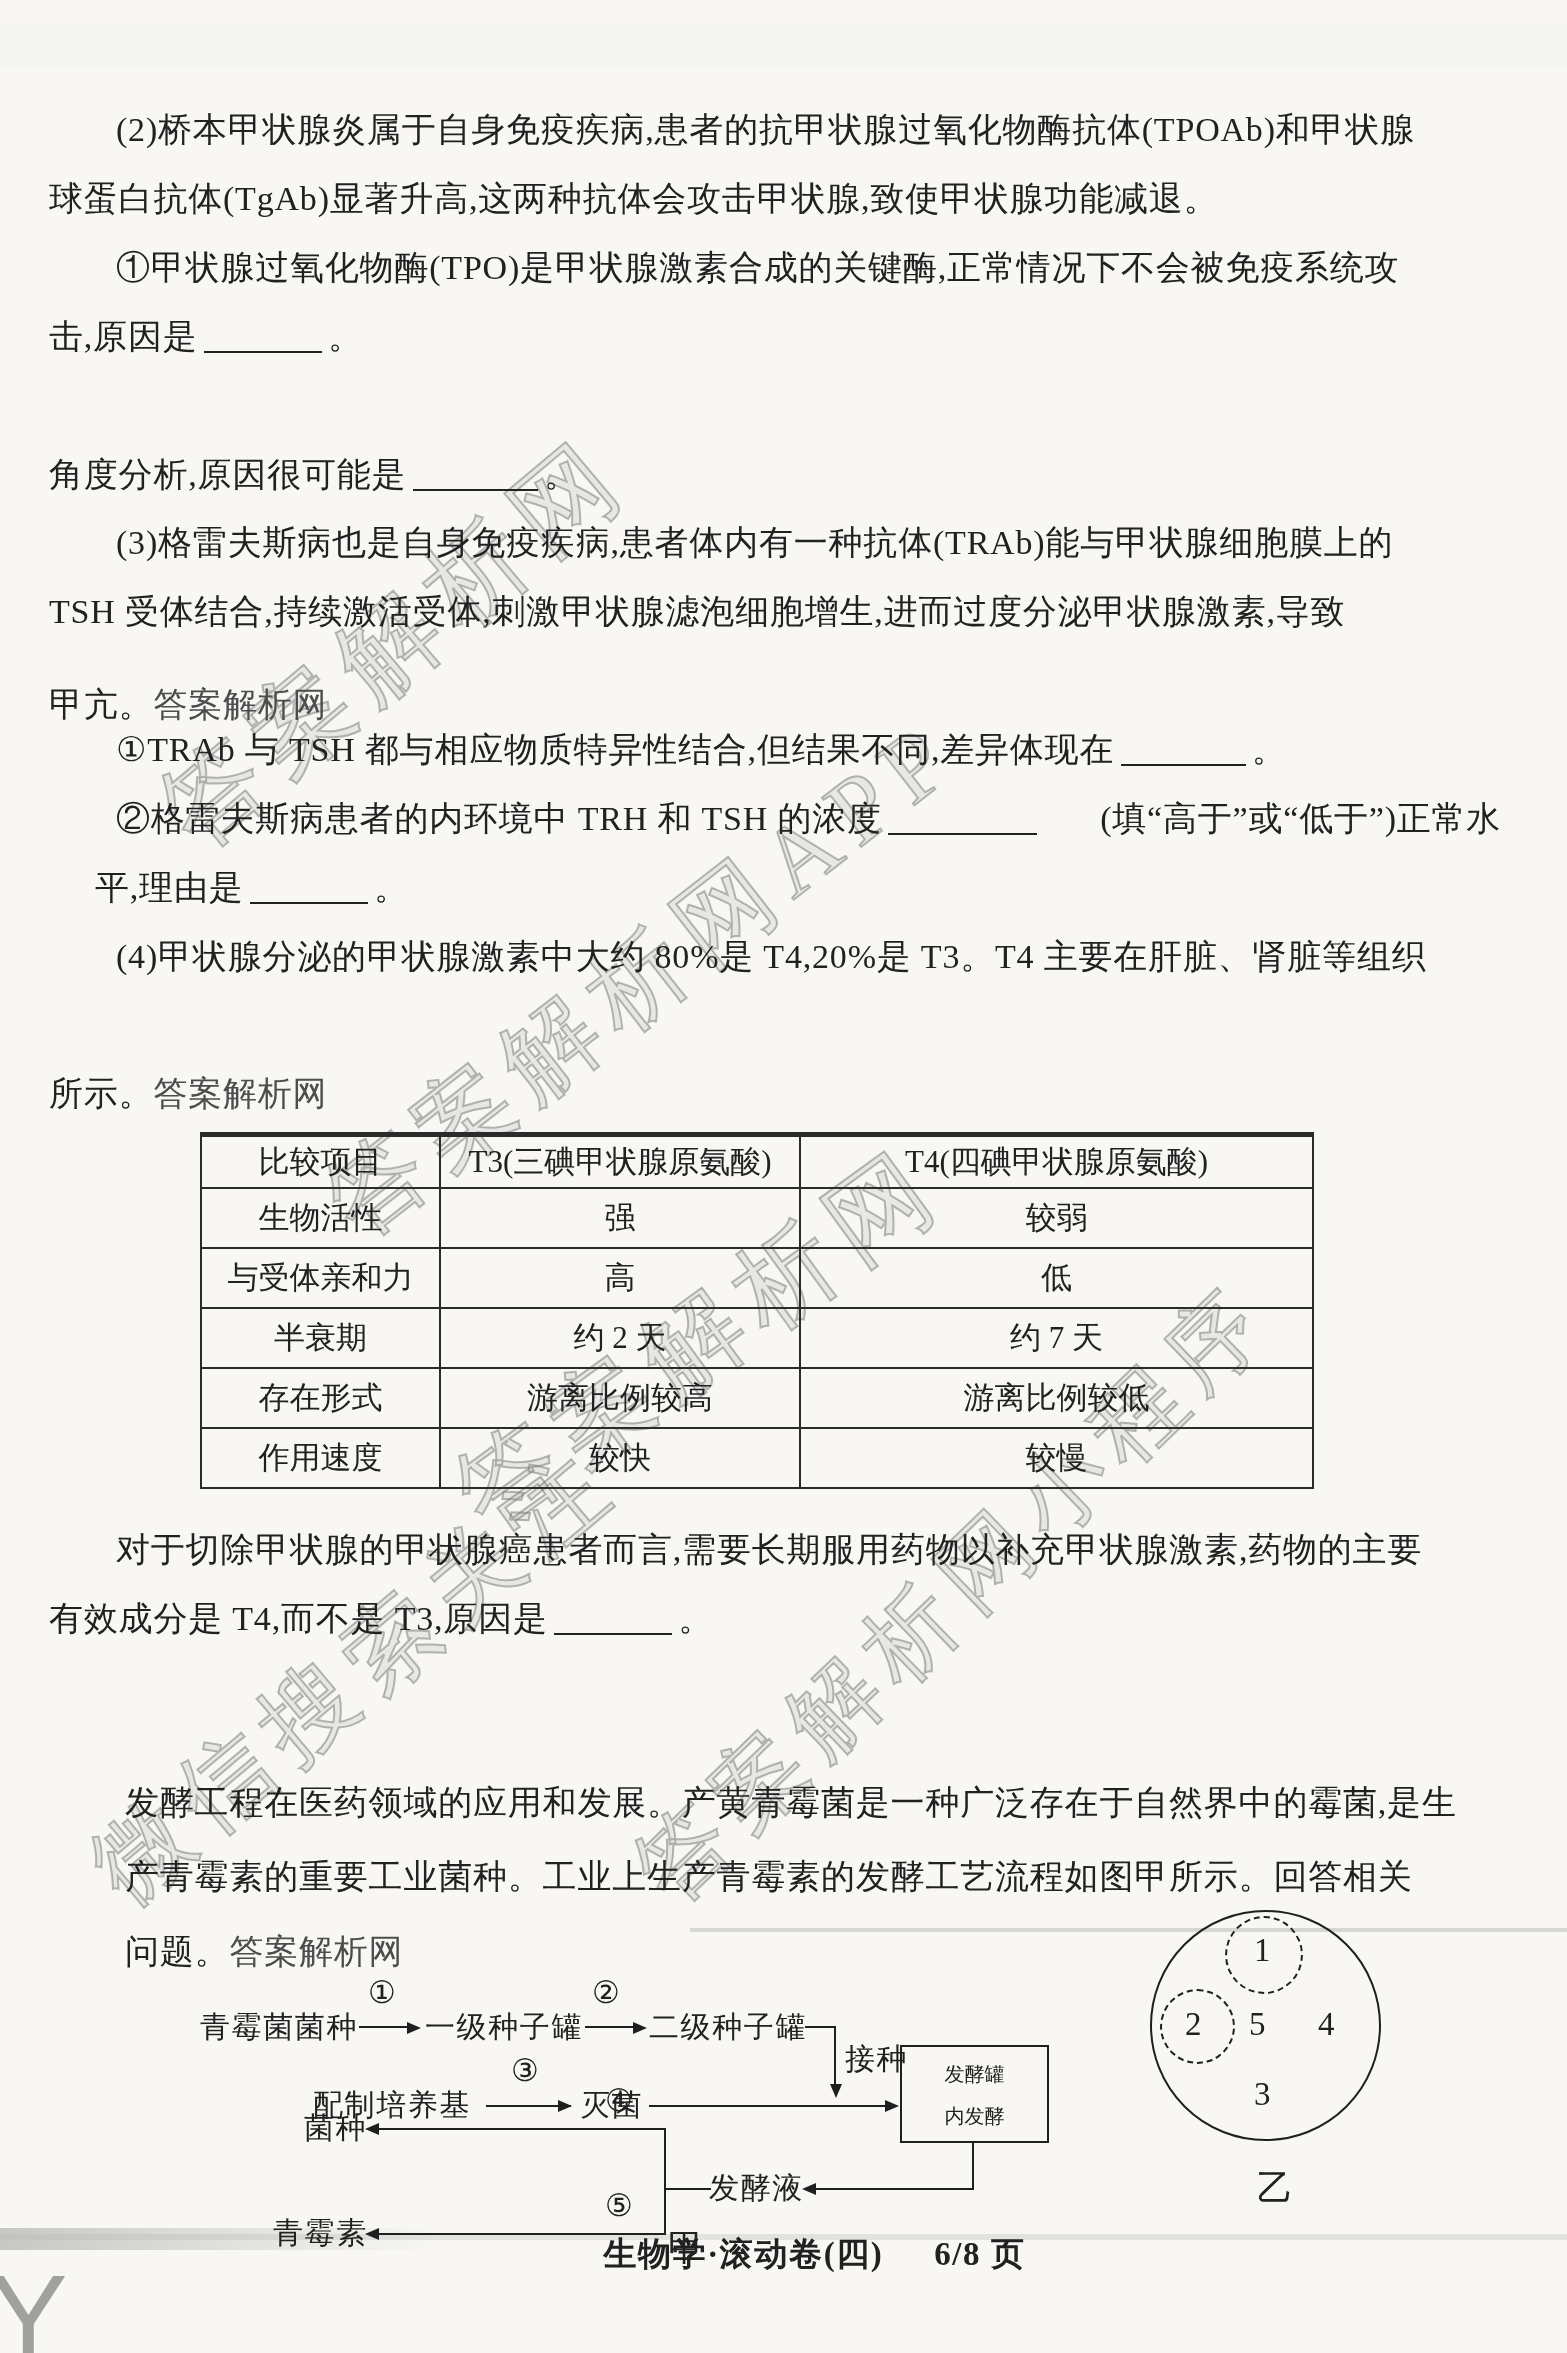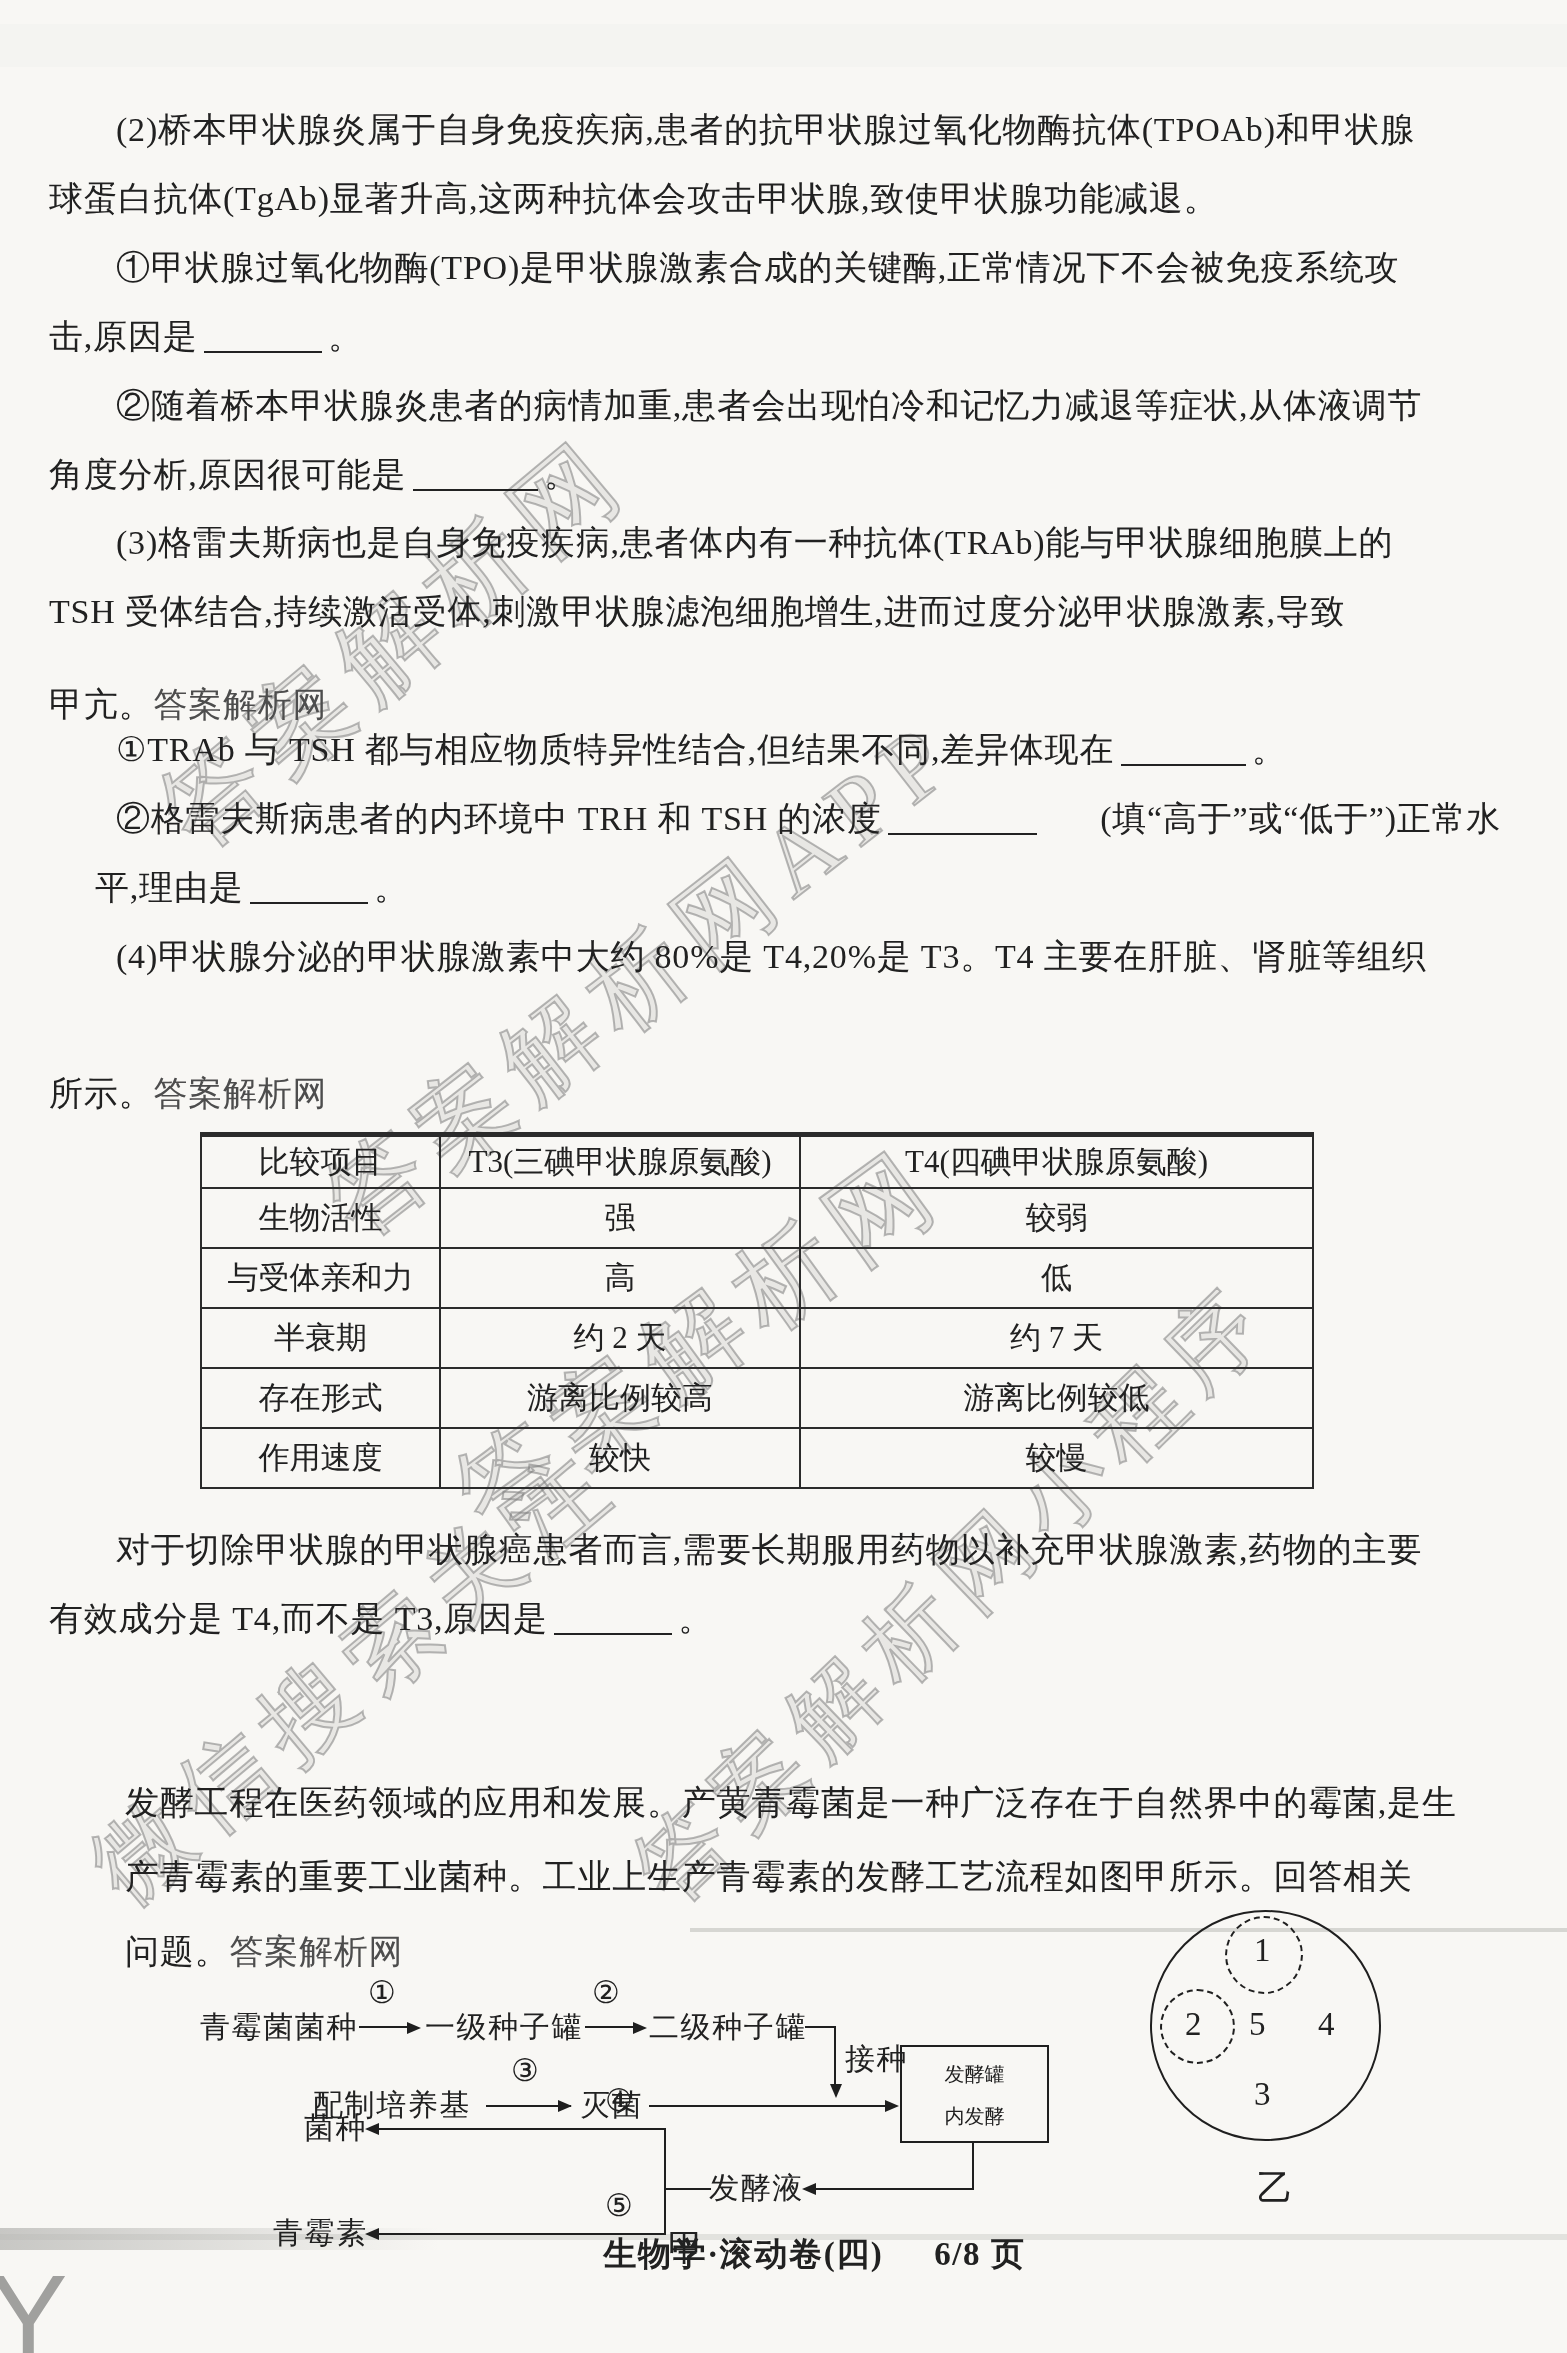--- a/index.html
+++ b/index.html
@@ -49,21 +49,20 @@
   <div class="wm" style="left:415px;top:1273px;transform:rotate(-36deg);">答案解析网</div>
   <div class="wm" style="left:31px;top:1610px;transform:rotate(-40deg);font-size:94px;">微信搜索关注</div>
   <div class="wm" style="left:533px;top:1532px;transform:rotate(-44deg);font-size:91px;">答案解析网小程序</div>
 
   <div class="line" style="left:116px;top:109px;">(2)桥本甲状腺炎属于自身免疫疾病,患者的抗甲状腺过氧化物酶抗体(TPOAb)和甲状腺</div>
   <div class="line" style="left:49px;top:178px;">球蛋白抗体(TgAb)显著升高,这两种抗体会攻击甲状腺,致使甲状腺功能减退。</div>
   <div class="line" style="left:116px;top:247px;">①甲状腺过氧化物酶(TPO)是甲状腺激素合成的关键酶,正常情况下不会被免疫系统攻</div>
   <div class="line" style="left:49px;top:316px;">
     <span>击,原因是</span><span class="blank" style="width:118px;"></span><span>。</span>
   </div>
-  <div class="line" style="left:116px;top:385px;">②随着桥本甲状腺炎患者的病情加重,患者会出现怕冷和记忆力减退等症状,从体液调节</div>
   <div class="line" style="left:49px;top:454px;">
     <span>角度分析,原因很可能是</span><span class="blank" style="width:125px;"></span><span>。</span>
   </div>
   <div class="line" style="left:116px;top:522px;">(3)格雷夫斯病也是自身免疫疾病,患者体内有一种抗体(TRAb)能与甲状腺细胞膜上的</div>
   <div class="line" style="left:49px;top:591px;">TSH 受体结合,持续激活受体,刺激甲状腺滤泡细胞增生,进而过度分泌甲状腺激素,导致</div>
   <div class="line" style="left:49px;top:684px;">
     <span>甲亢。</span><span class="wm-inline">答案解析网</span>
   </div>
   <div class="line" style="left:116px;top:729px;">
     <span>①TRAb 与 TSH 都与相应物质特异性结合,但结果不同,差异体现在</span><span class="blank" style="width:125px;"></span><span>。</span>

